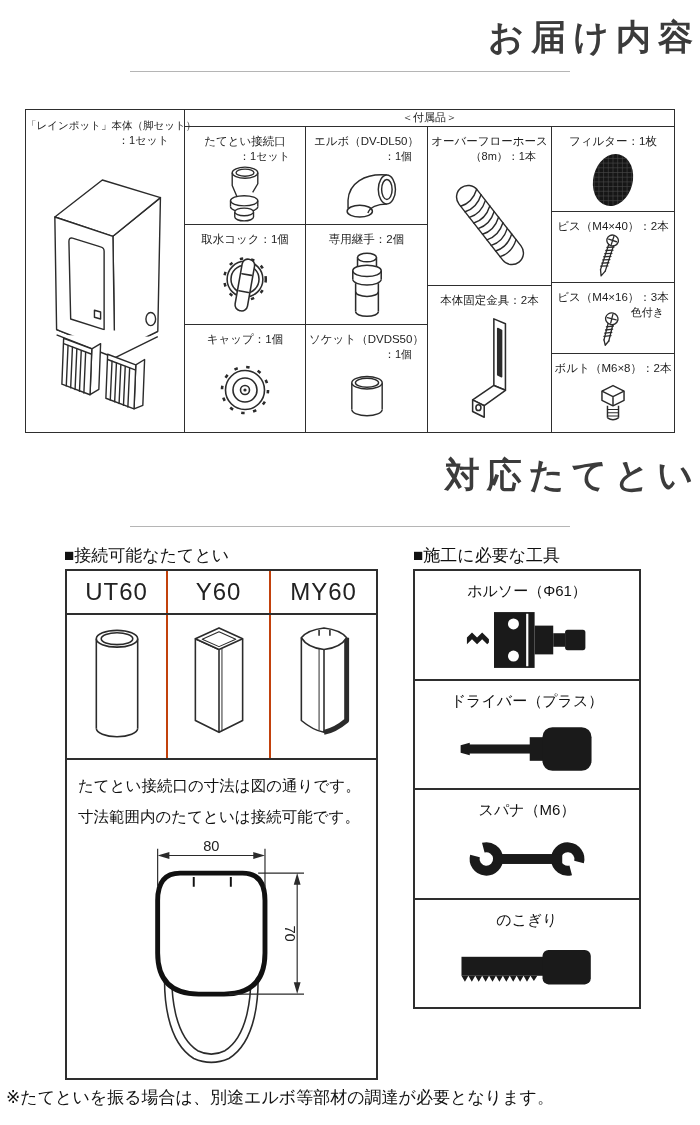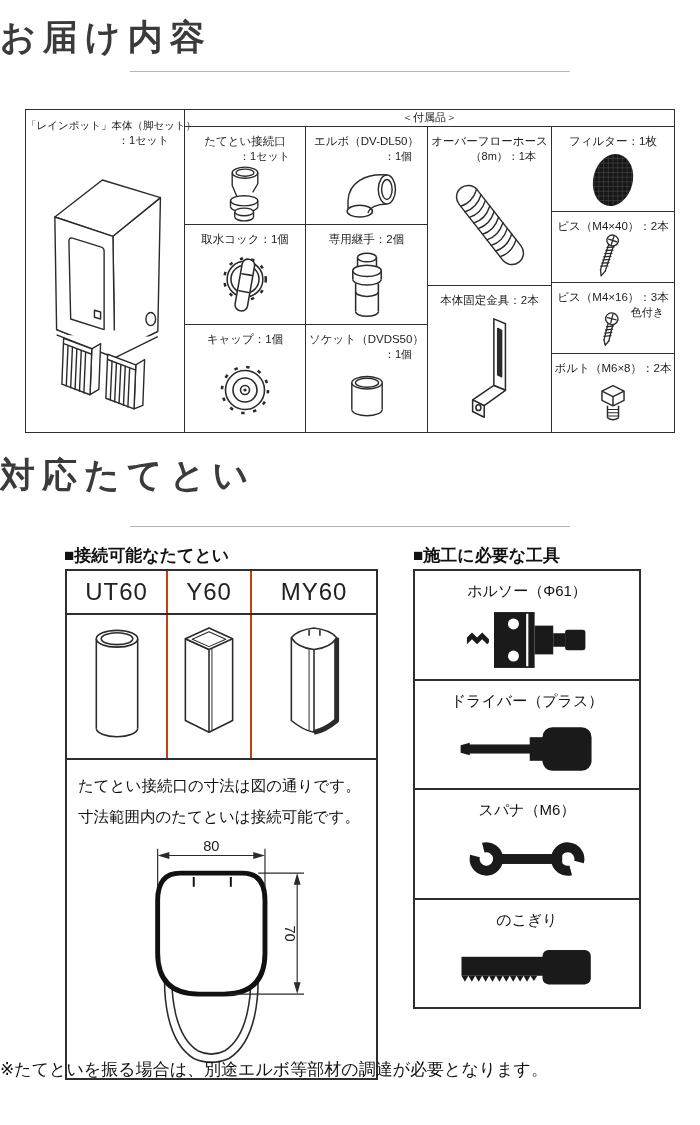--- a/index.html
+++ b/index.html
@@ -1,18 +1,18 @@
 <!DOCTYPE html>
 <html><head>
 <meta charset="utf-8">
 <style>
   html,body{margin:0;padding:0;background:#fff}
   .page{position:relative;width:700px;height:1125px;background:#fff;overflow:hidden;
         font-family:"Liberation Sans","DejaVu Sans",sans-serif;color:#1c1c1c}
-  .sec-title{position:absolute;left:0;width:700px;text-align:left;font-size:35px;
+  .sec-title{position:absolute;left:0;width:700px;text-align:right;font-size:35px;
         font-weight:bold;color:#3b3b3b;letter-spacing:7px}
   .rule{position:absolute;left:130px;width:440px;border-top:1px solid #b5b5b5;height:0}
   
   .dtable{position:absolute;left:25px;top:109px;width:650px;height:324px;
         border:1.5px solid #2e2e2e;display:flex;box-sizing:border-box;background:#fff}
   .dmain{width:159px;border-right:1.5px solid #2e2e2e;display:flex;flex-direction:column;
         align-items:center;padding-top:9px;box-sizing:border-box}
   .l1{font-size:11.5px;width:100%;text-align:center;white-space:nowrap}
   .dmain .l1{font-size:10.5px}
   .l2{font-size:11px;width:100%;text-align:right;padding-right:15px;box-sizing:border-box;white-space:nowrap}
@@ -20,39 +20,39 @@
   .dacc-h{height:16px;border-bottom:1.5px solid #2e2e2e;font-size:11px;text-align:center;line-height:15px}
   .dgrid{flex:1;display:flex}
   .dcol{display:flex;flex-direction:column;box-sizing:border-box}
   .bR{border-right:1.5px solid #2e2e2e}
   .colA{width:121px}.colB{width:122px}.colC{width:124px}.colD{flex:1}
   .dcell{box-sizing:border-box;display:flex;flex-direction:column;align-items:center;padding-top:7px}
   .bB{border-bottom:1.5px solid #2e2e2e}
   .grow{flex:1}
   .dcell svg,.dmain svg{margin:auto;display:block}
   
-  .sechdr{position:absolute;font-size:17px;color:#111;font-weight:700;white-space:nowrap}
+  .sechdr{position:absolute;font-size:17px;color:#111;font-weight:400;white-space:nowrap}
   .ctable{position:absolute;left:65px;top:569px;width:313px;height:511px;border:2px solid #2e2e2e;
         box-sizing:border-box;display:flex;flex-direction:column;background:#fff}
   .chead{display:flex;height:43px;border-bottom:2px solid #2e2e2e}
   .chead>div{box-sizing:border-box;font-size:24px;text-align:center;line-height:41px;letter-spacing:1px;color:#222}
   .cpipes{display:flex;height:146px;border-bottom:2px solid #2e2e2e}
   .cpipes>div{box-sizing:border-box;display:flex;align-items:center;justify-content:center}
-  .cw1{width:101px}.cw2{width:84px}.cw3{flex:1}
+  .cw1{width:101px}.cw2{width:103px}.cw3{flex:1}
   .cb{border-right:2px solid #c2410c}
   .cnote{flex:1;padding:10px 6px 0 11px}
   .cnote .t{font-size:15.5px;line-height:31px;white-space:nowrap;color:#111}
   .cnote svg{display:block;margin:4px auto 0}
   .ttable{position:absolute;left:413px;top:569px;width:228px;height:440px;border:2px solid #2e2e2e;
         box-sizing:border-box;display:flex;flex-direction:column;background:#fff}
   .trow{flex:1;display:flex;flex-direction:column;align-items:center;padding-top:11px;box-sizing:border-box}
   .tbB{border-bottom:2px solid #2e2e2e}
   .trow .tl{font-size:15px;color:#111;white-space:nowrap}
   .trow svg{margin:auto;display:block}
-  .footnote{position:absolute;top:1058px;left:0;width:560px;text-align:left;font-size:17px;color:#111;white-space:nowrap}
+  .footnote{position:absolute;top:1086px;left:0;width:560px;text-align:center;font-size:17px;color:#111;white-space:nowrap}
   .la{stroke:#2b2b2b;stroke-width:1.6;fill:none;stroke-linejoin:round;stroke-linecap:round}
   .laf{stroke:#2b2b2b;stroke-width:1.6;fill:#fff;stroke-linejoin:round}
   .sil{fill:#1a1a1a;stroke:none}
   .dimtxt{font-size:15px;fill:#222;font-family:"Liberation Sans","DejaVu Sans",sans-serif}
 </style>
 </head>
 <body>
 
 <div class="page">
 

